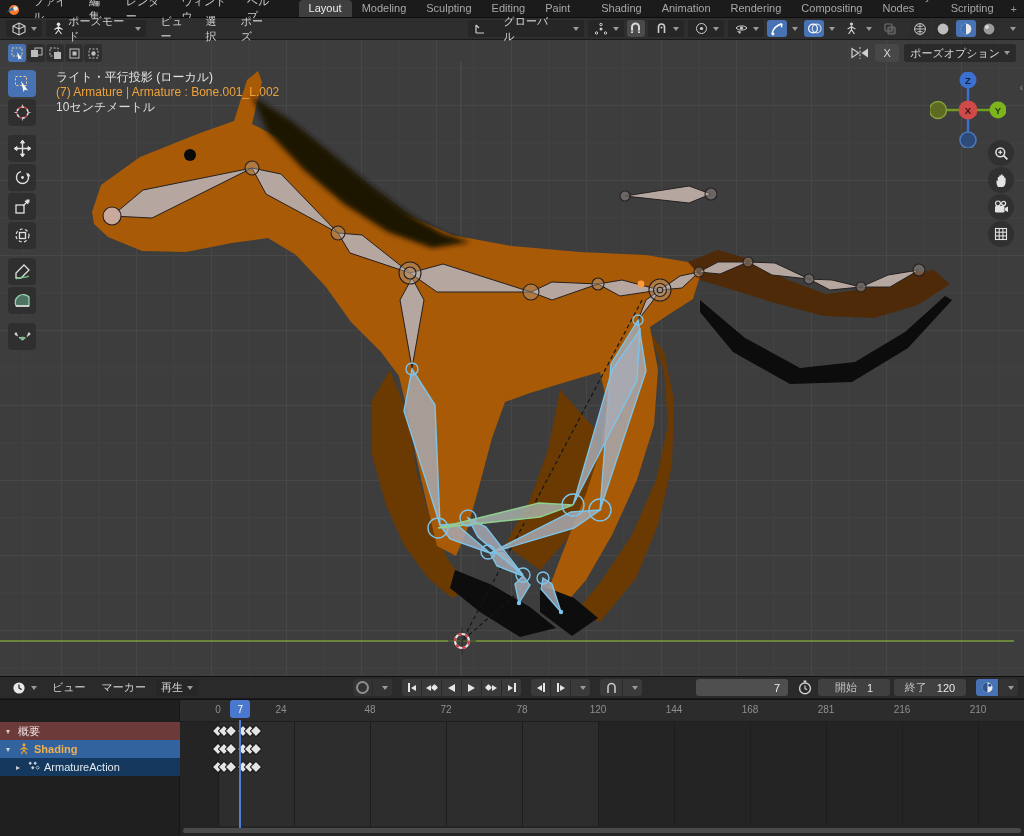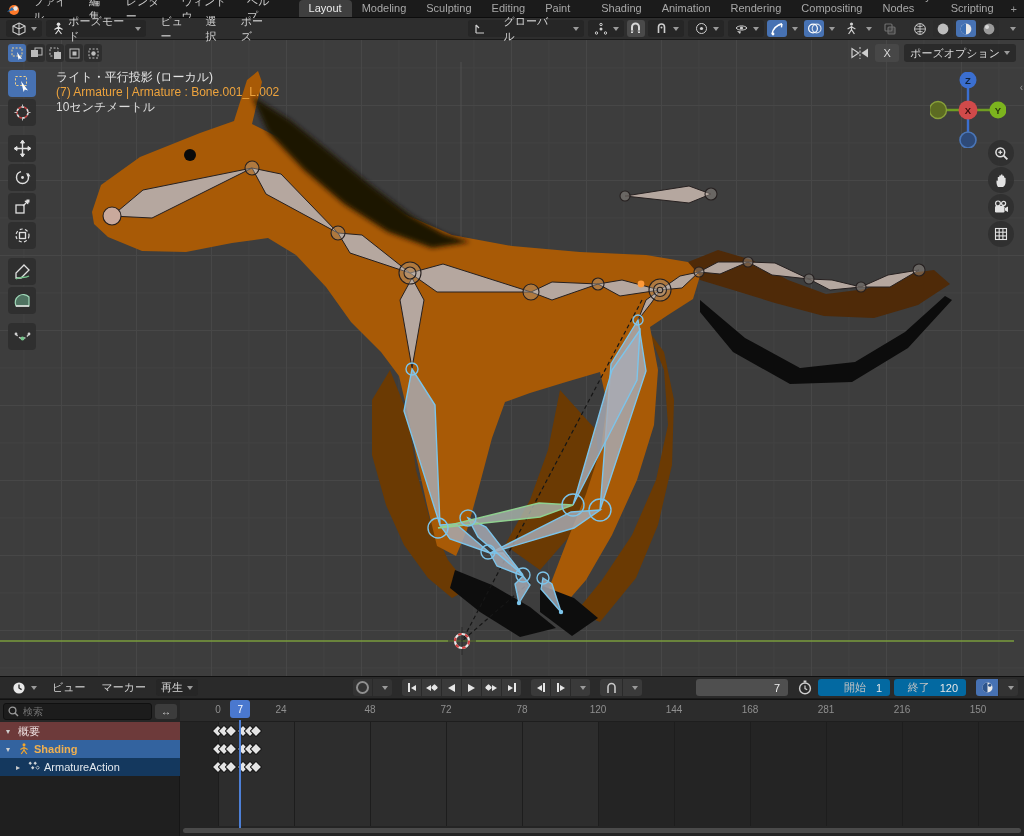--- a/index.html
+++ b/index.html
@@ -69,22 +69,22 @@
   .pbtn{width:19px;height:17px;background:#3a3a3a;display:flex;align-items:center;
         justify-content:center;gap:1px;}
   .pgrp{display:flex;gap:1px;border-radius:3px;overflow:hidden;margin:0 2px;}
   .tri{width:0;height:0;border-style:solid;}
   .tri-r{border-width:4px 0 4px 7px;border-color:transparent transparent transparent #e6e6e6;}
   .tri-l{border-width:4px 7px 4px 0;border-color:transparent #e6e6e6 transparent transparent;}
   .tri-r.sm{border-width:3px 0 3px 5px;}
   .tri-l.sm{border-width:3px 5px 3px 0;}
   .vbar{width:2px;height:9px;background:#e6e6e6;}
   .diam{width:5px;height:5px;background:#e6e6e6;transform:rotate(45deg);border-radius:1px;}
-  .field{background:#0369a1;border-radius:3px;height:17px;display:flex;align-items:center;
-         padding:0 8px;justify-content:flex-end;color:#e6e6e6;}
+  .field{background:#404040;border-radius:3px;height:17px;display:flex;align-items:center;
+         padding:0 8px;justify-content:center;color:#e6e6e6;}
   .field .lab{color:#c2c2c2;margin-right:10px;}
   #frame-field{background:#4f4f4f;width:76px;justify-content:flex-end;color:#f0f0f0;}
   
   #dope{left:0;top:700px;width:1024px;height:136px;background:#242424;overflow:hidden;}
   #channels{left:0;top:0;width:180px;height:136px;background:#1f1f1f;border-right:1px solid #161616;box-sizing:border-box;}
   #search-row{left:0;top:0;width:180px;height:22px;background:#262626;display:flex;align-items:center;
               padding:0 3px;box-sizing:border-box;gap:3px;}
   #search-box{flex:1;height:15px;background:#1c1c1c;border:1px solid #101010;border-radius:3px;
               display:flex;align-items:center;padding:0 4px;gap:4px;}
   #search-box input{background:transparent;border:0;outline:0;color:#9a9a9a;font-size:10px;
@@ -679,21 +679,21 @@
         <span class="rlab" style="left: 38px;">0</span>
         <span class="rlab" style="left: 101px;">24</span>
         <span class="rlab" style="left: 190.002px;">48</span>
         <span class="rlab" style="left: 266.002px;">72</span>
         <span class="rlab" style="left: 342.003px;">78</span>
         <span class="rlab" style="left: 418.004px;">120</span>
         <span class="rlab" style="left: 494.005px;">144</span>
         <span class="rlab" style="left: 570.006px;">168</span>
         <span class="rlab" style="left: 646.006px;">281</span>
         <span class="rlab" style="left: 722.007px;">216</span>
-        <span class="rlab" style="left: 798.008px;">150</span>
+        <span class="rlab" style="left: 798.008px;">210</span>
       </div>
     <div id="grid-holder">
         <div class="vgrid" style="left: 38px;"></div>
         <div class="vgrid" style="left: 114.001px;"></div>
         <div class="vgrid" style="left: 190.002px;"></div>
         <div class="vgrid" style="left: 266.002px;"></div>
         <div class="vgrid" style="left: 342.003px;"></div>
         <div class="vgrid" style="left: 418.004px;"></div>
         <div class="vgrid" style="left: 494.005px;"></div>
         <div class="vgrid" style="left: 570.006px;"></div>
@@ -719,32 +719,20 @@
         <div class="kf" style="left: 50.6668px; top: 67px;"></div>
         <div class="kf" style="left: 63.3336px; top: 67px;"></div>
         <div class="kf" style="left: 69.667px; top: 67px;"></div>
         <div class="kf" style="left: 76.0004px; top: 67px;"></div>
       </div>
     <div id="ph-line" style="left: 60.1669px;"></div>
     <div id="ph-badge" style="left: 60.1669px;">7</div>
     <div id="hscroll"></div>
   </div>
   <div id="channels" class="abs">
-    <div id="search-row">
-      <div id="search-box">
-        <span>
-          <svg width="11" height="11" viewBox="0 0 11 11">
-              <circle cx="4.5" cy="4.5" r="3.4" fill="none" stroke="#9a9a9a" stroke-width="1.3"></circle>
-              <line x1="7" y1="7" x2="10" y2="10" stroke="#9a9a9a" stroke-width="1.4"></line>
-            </svg>
-        </span>
-        <input type="text" placeholder="検索" style="">
-      </div>
-      <span id="swap-btn">↔</span>
-    </div>
     <div class="ch-row" style="top:22px;background:var(--summary-row);color:#eadcdc;">
       <span class="caret">▾</span>
       <span>概要</span>
     </div>
     <div class="ch-row" style="top:40px;background:var(--armature-row);">
       <span class="caret">▾</span>
       <span>
         <svg width="12" height="12" viewBox="0 0 12 12">
             <circle cx="6" cy="1.8" r="1.5" fill="#f5a62a"></circle>
             <path d="M6 3.4 L6 7 M6 4.4 L2.4 6.4 M6 4.4 L9.6 6.4 M6 7 L3.2 11 M6 7 L8.8 11" stroke="#f5a62a" stroke-width="1.2" fill="none"></path>

